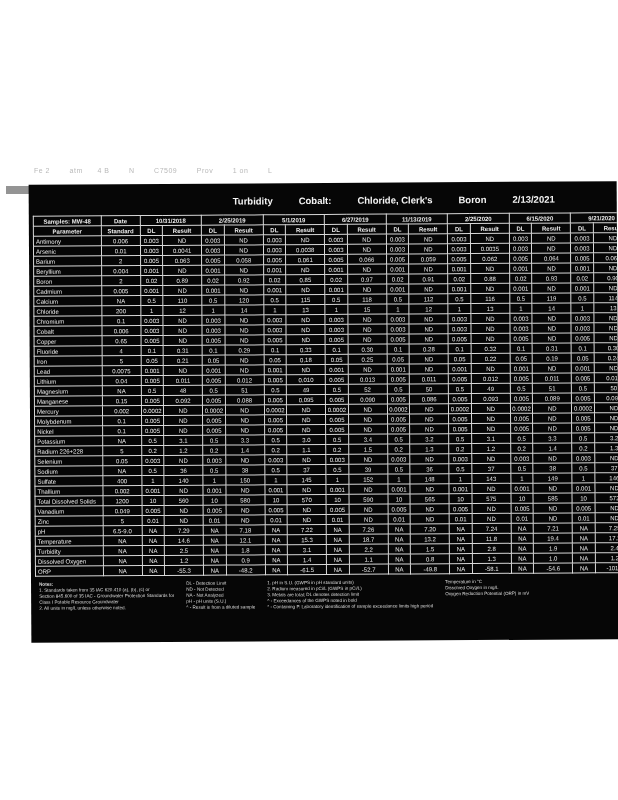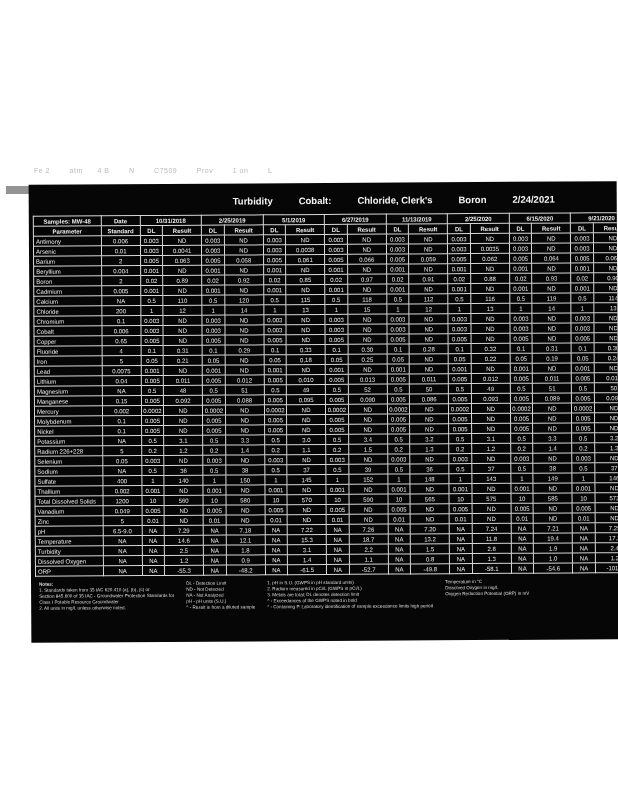--- a/index.html
+++ b/index.html
@@ -45,21 +45,21 @@
 
 <div class="scan-noise">Fe 2        atm      4 B        N        C7509        Prov        1 on        L</div>
 <div class="scan-chip"></div>
 
 <div class="scan-region">
   <div class="banner">
     <span>Turbidity</span>
     <span>Cobalt:</span>
     <span>Chloride, Clerk's</span>
     <span>Boron</span>
-    <span>2/24/2021</span>
+    <span>2/13/2021</span>
   </div>
 
   <table class="results">
     <colgroup>
         <col style="width: 66px;">
         <col style="width: 38px;">
         <col style="width: 22px;">
         <col style="width: 38px;">
         <col style="width: 22px;">
         <col style="width: 38px;">

